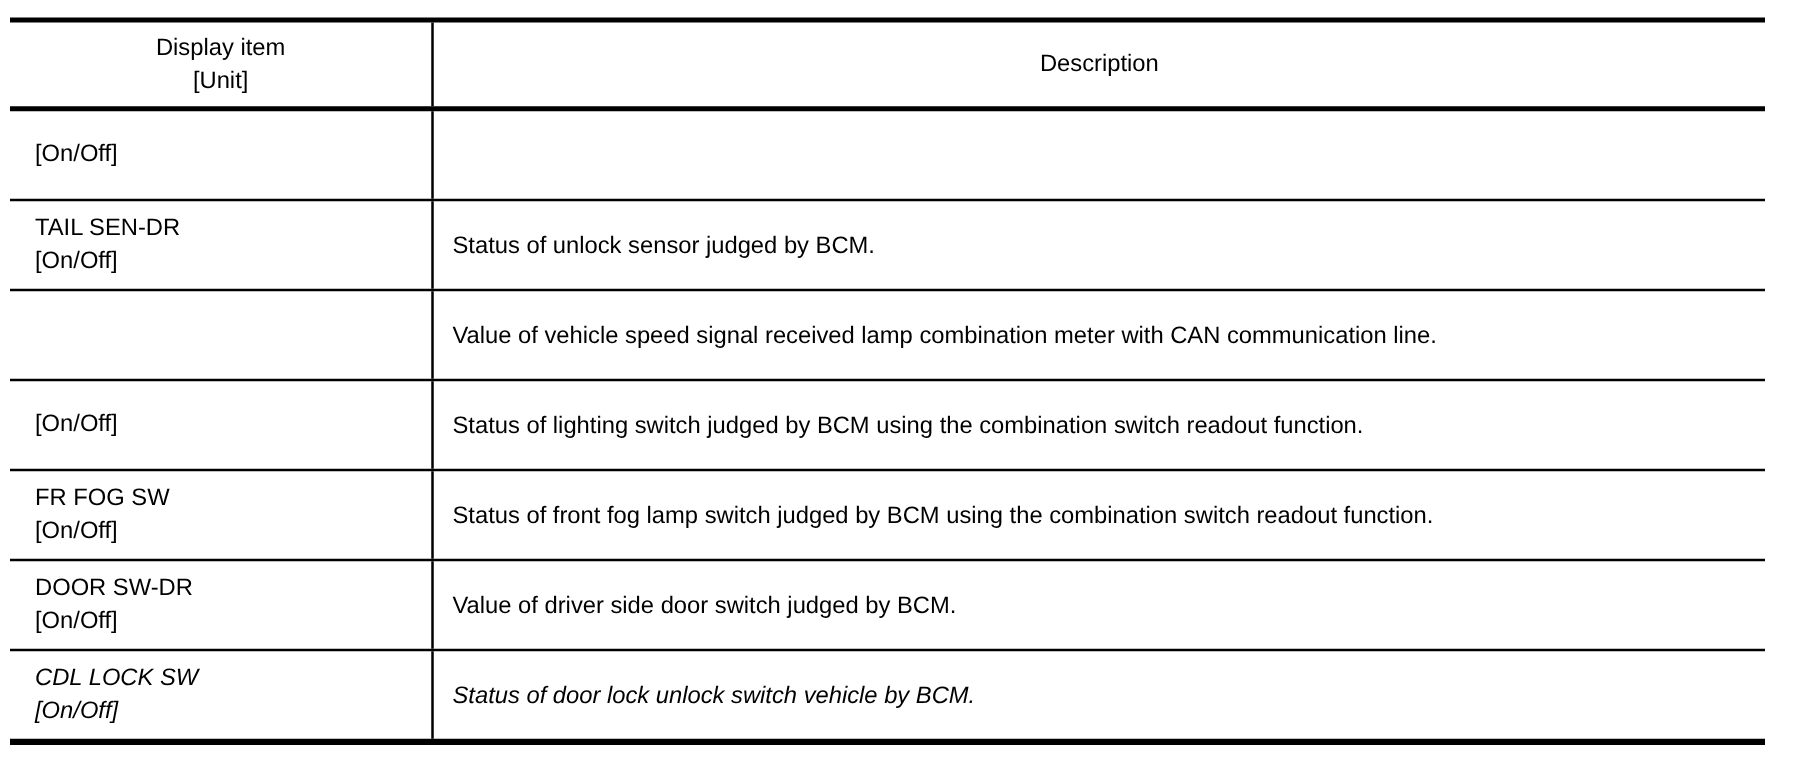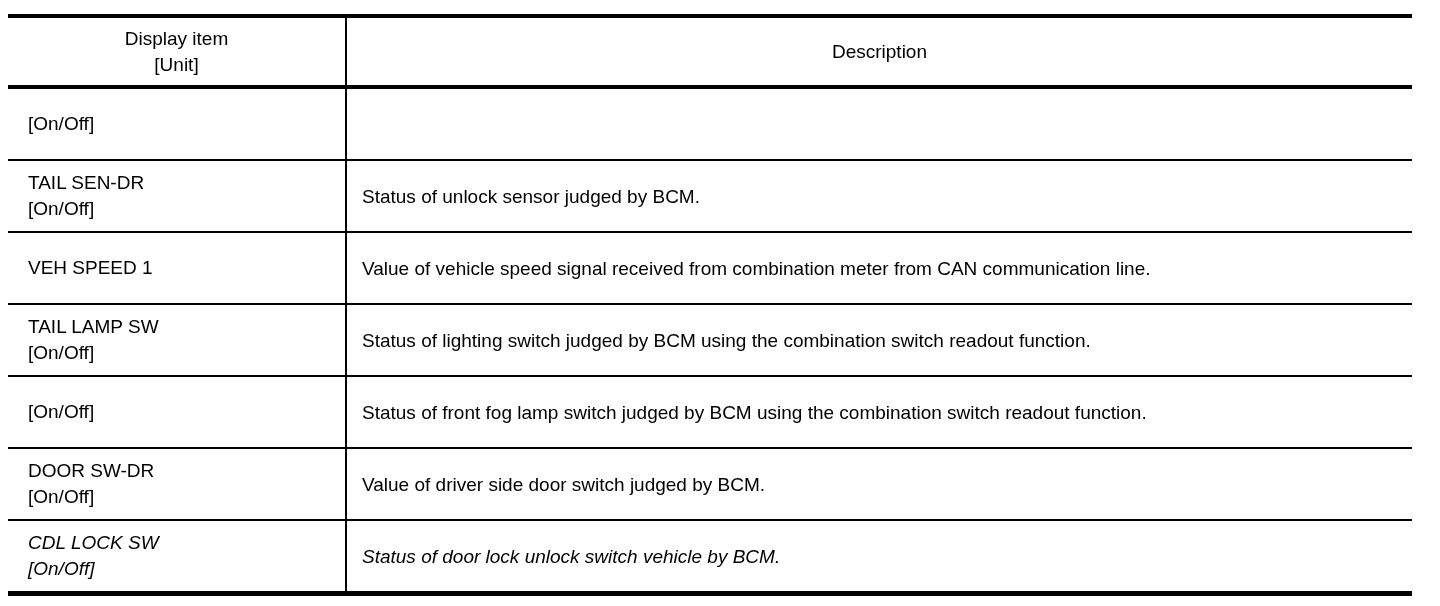--- a/index.html
+++ b/index.html
@@ -99,39 +99,38 @@
       <div>TAIL SEN-DR</div>
       <div>[On/Off]</div>
     </div>
     <div class="cell desc-cell">
       <span>Status of unlock sensor judged by BCM.</span>
     </div>
   </div>
 
   <div class="row data-row">
     <div class="cell item-cell">
-      <div>VEH SPEED 1</div>
     </div>
     <div class="cell desc-cell">
-      <span>Value of vehicle speed signal received from combination meter from CAN communication line.</span>
+      <span>Value of vehicle speed signal received lamp combination meter with CAN communication line.</span>
     </div>
   </div>
 
   <div class="row data-row">
     <div class="cell item-cell">
-      <div>TAIL LAMP SW</div>
       <div>[On/Off]</div>
     </div>
     <div class="cell desc-cell">
       <span>Status of lighting switch judged by BCM using the combination switch readout function.</span>
     </div>
   </div>
 
   <div class="row data-row">
     <div class="cell item-cell">
+      <div>FR FOG SW</div>
       <div>[On/Off]</div>
     </div>
     <div class="cell desc-cell">
       <span>Status of front fog lamp switch judged by BCM using the combination switch readout function.</span>
     </div>
   </div>
 
   <div class="row data-row">
     <div class="cell item-cell">
       <div>DOOR SW-DR</div>

